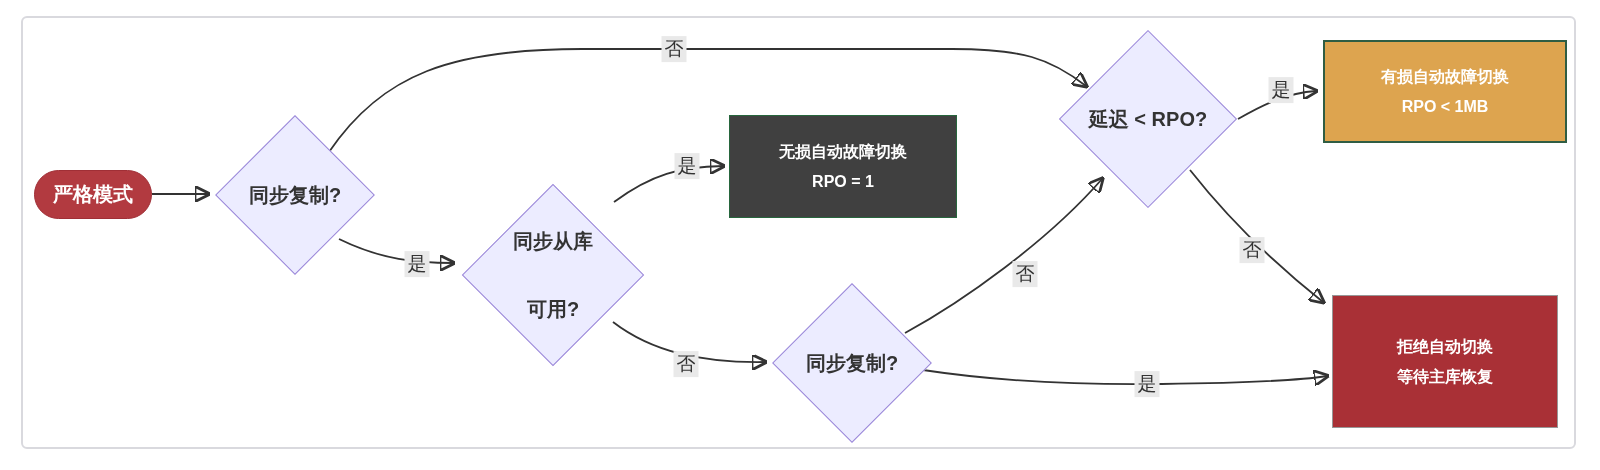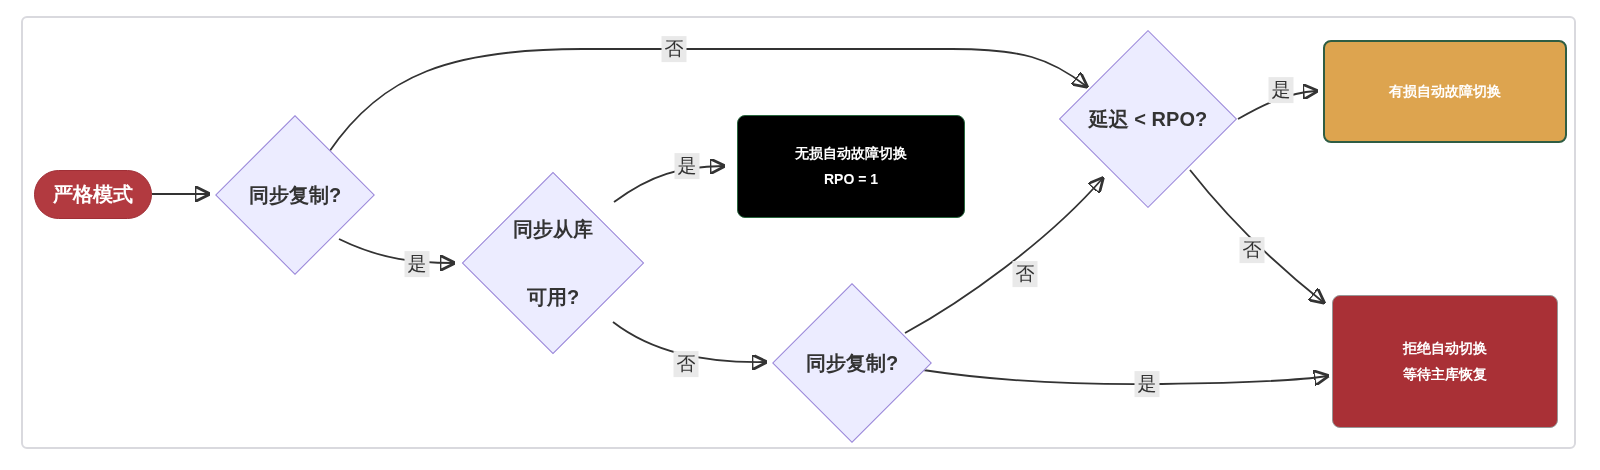--- a/index.html
+++ b/index.html
@@ -23,29 +23,29 @@
   .diamond { color:#333333; font-size:20px; line-height:1.4; }
   .diamond .shape {
     position:absolute; left:50%; top:50%;
     transform:translate(-50%,-50%) rotate(45deg);
     background:#ececff; border:1.6px solid #9a86d8; z-index:0;
   }
   .diamond .lbl { position:relative; z-index:1; }
 
   #d1 { left:214px; top:113px; width:158px; height:160px;justify-content:center; }
   #d1 .shape { width:113px; height:113px; }
-  #d2 { left:460px; top:170px; width:182px; height:182px;gap:40px; }
+  #d2 { left:460px; top:182px; width:182px; height:182px;gap:40px; }
   #d2 .shape { width:129px; height:129px; }
   #d3 { left:771px; top:281px; width:158px; height:159px; }
   #d3 .shape { width:113px; height:113px; }
   #d4 { left:1057px; top:28px; width:178px; height:178px; }
   #d4 .shape { width:126px; height:126px; }
 
-  .box { color:#ffffff; font-size:14px; font-weight:600; line-height:1.85;border-radius:8px; }
-  #green-box  { left:727px;  top:113px; width:228px; height:103px; background:#000000; border:1.6px solid #27663d;margin-left:8px; }
+  .box { color:#ffffff; font-size:16px; font-weight:600; line-height:1.85; }
+  #green-box  { left:727px;  top:113px; width:228px; height:103px; background:#404040; border:1.6px solid #27663d; }
   #orange-box { left:1321px; top:38px;  width:244px; height:103px; background:#dda44f; border:2px solid #2f5d43; }
   #red-box    { left:1330px; top:293px; width:226px; height:133px; background:#a93036; border:1.6px solid #979797; }
 
   .edge-label {
     position:absolute; transform:translate(-50%,-50%);
     background:#e9e9e9; color:#333333; font-size:19px;
     padding:1px 3px; line-height:1.25; z-index:2;
   }
   #el-no-top     { left:672px;  top:47px;  }
   #el-yes-d1d2   { left:415px;  top:262px; }
@@ -104,20 +104,21 @@
       <span class="lbl">延迟 &lt; RPO?</span>
     </div>
 
     <div class="node box" id="green-box">
       <span>无损自动故障切换</span>
       <span>RPO = 1</span>
     </div>
 
     <div class="node box" id="orange-box">
       <span>有损自动故障切换</span>
+      <span>RPO &lt; 1MB</span>
     </div>
 
     <div class="node box" id="red-box">
       <span>拒绝自动切换</span>
       <span>等待主库恢复</span>
     </div>
 
     <span class="edge-label" id="el-no-top">否</span>
     <span class="edge-label" id="el-yes-d1d2">是</span>
     <span class="edge-label" id="el-yes-d2grn">是</span>

